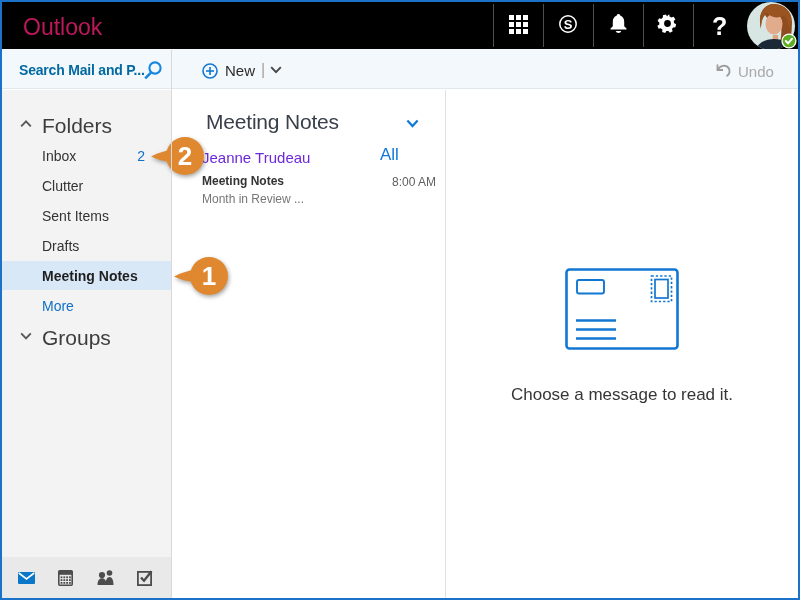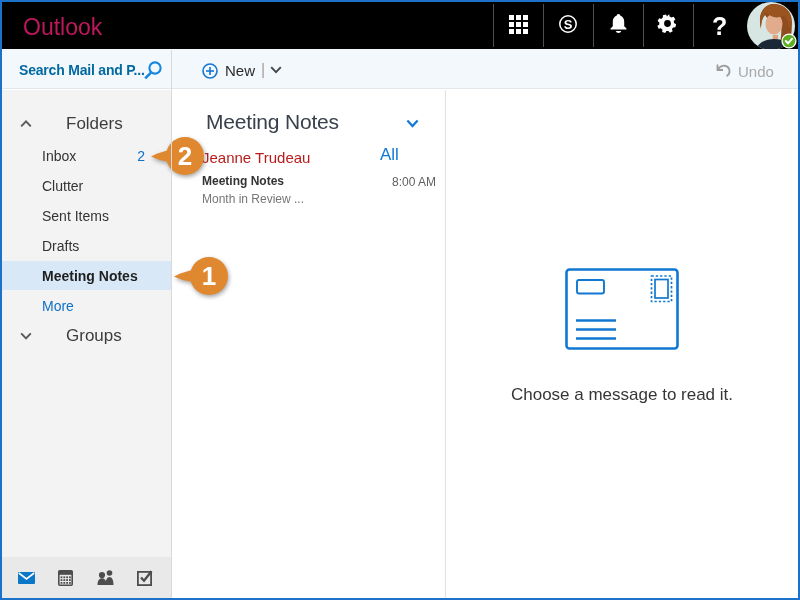--- a/index.html
+++ b/index.html
@@ -16,26 +16,26 @@
   #toolbar { left:2px; top:49px; width:796px; height:40px; background:#f3f8fc; border-bottom:1px solid #e2e7ec; }
   #searchtxt { left:19px; top:62px; font-size:14px; color:#0369a1; letter-spacing:-0.2px;font-weight:bold; }
   #vline-toolbar { left:171px; top:50px; width:1px; height:548px; background:#d9d9d9; z-index:5;}
   #newtxt { left:225px; top:62px; font-size:15px; color:#2b2b2b; }
   #newpipe { left:261px; top:61px; font-size:16px; color:#a9a09a; }
   #undotxt { left:738px; top:63px; font-size:15px; color:#a9a9a9; }
   
   #sidebar { left:2px; top:90px; width:169px; height:467px; background:#f3f3f3; }
   #bottombar { left:2px; top:557px; width:169px; height:41px; background:#e9e9e9; }
   .fitem { left:42px; font-size:14px; color:#333; }
-  .fhead { left:42px; font-size:17px; color:#3d3d3d;margin-left:24px; }
+  .fhead { left:42px; font-size:21px; color:#3d3d3d; }
   #selrow { left:2px; top:261px; width:169px; height:29px; background:#d8e8f7; }
   
   #listhead { left:206px; top:110px; font-size:21px; color:#39404b; letter-spacing:-0.2px;}
   #alltxt { left:380px; top:114px; font-size:17px; color:#1179d8;margin-top:31px; }
-  #sender { left:202px; top:149px; font-size:15px; color:#b91c1c; }
+  #sender { left:202px; top:149px; font-size:15px; color:#6d28d9; }
   #subj { left:202px; top:174px; font-size:12px; font-weight:bold; color:#333; }
   #time { left:392px; top:175px; font-size:12px; color:#5f5f5f; }
   #preview { left:202px; top:192px; font-size:12px; color:#767676; }
   
   #choose { left:446px; top:385px; width:352px; text-align:center; font-size:17px; color:#363636; }
   svg { position:absolute; overflow:visible; }
 </style>
 </head>
 <body>
 

